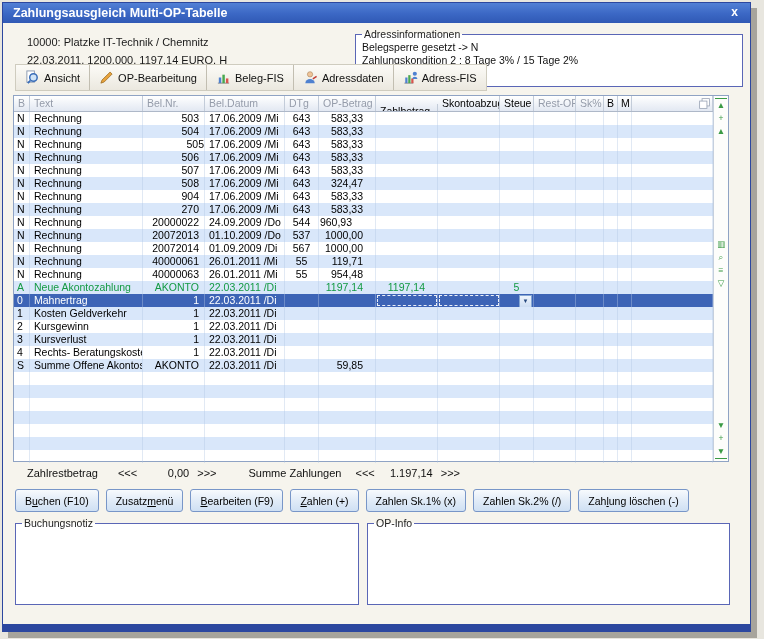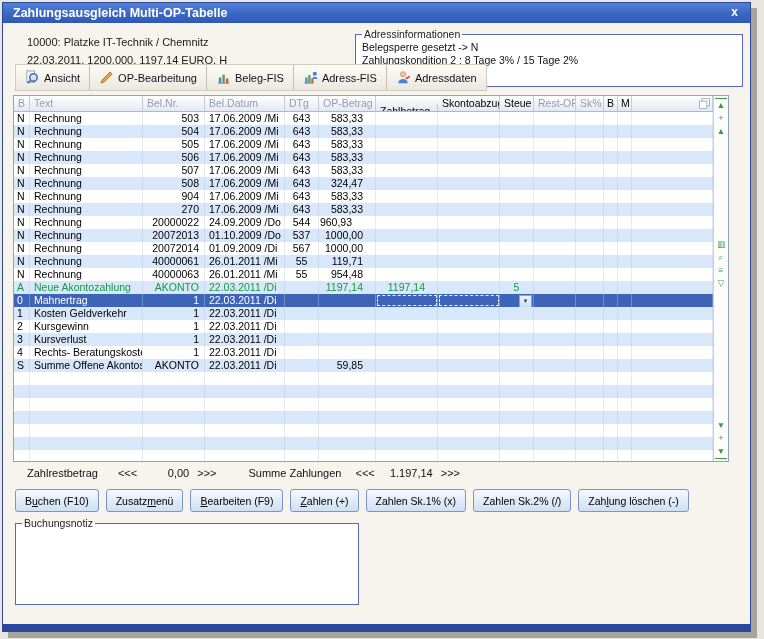--- a/index.html
+++ b/index.html
@@ -98,36 +98,36 @@
       <svg viewBox="0 0 16 16">
         <line x1="2" y1="14" x2="14" y2="14" stroke="#888"></line>
         <rect x="3" y="8" width="2.6" height="6" fill="#4f81d0"></rect>
         <rect x="6.8" y="5" width="2.6" height="9" fill="#49a84f"></rect>
         <rect x="10.6" y="9" width="2.6" height="5" fill="#d8554f"></rect>
       </svg>
       <span>Beleg-FIS</span>
     </div>
     <div class="tab">
       <svg viewBox="0 0 16 16">
+        <circle cx="7.5" cy="4.6" r="2.8" fill="#f0c49a" stroke="#b08a5e" stroke-width="0.7"></circle>
+        <path d="M2.5 14 a5 4.4 0 0 1 10 0 z" fill="#4f81d0"></path>
+        <path d="M10.5 9.5 L14.5 6.8" stroke="#c23a33" stroke-width="1.6"></path>
+      </svg>
+      <span>Adressdaten</span>
+    </div>
+    <div class="tab">
+      <svg viewBox="0 0 16 16">
         <line x1="1.5" y1="14" x2="11" y2="14" stroke="#888"></line>
         <rect x="2.4" y="8" width="2.4" height="6" fill="#4f81d0"></rect>
         <rect x="5.6" y="5.5" width="2.4" height="8.5" fill="#49a84f"></rect>
         <rect x="8.8" y="9" width="2.4" height="5" fill="#d8554f"></rect>
         <circle cx="12.6" cy="4" r="2.2" fill="#4f81d0"></circle>
         <path d="M9.8 9.5 a2.9 2.9 0 0 1 5.7 0 z" fill="#4f81d0"></path>
       </svg>
       <span>Adress-FIS</span>
-    </div>
-    <div class="tab">
-      <svg viewBox="0 0 16 16">
-        <circle cx="7.5" cy="4.6" r="2.8" fill="#f0c49a" stroke="#b08a5e" stroke-width="0.7"></circle>
-        <path d="M2.5 14 a5 4.4 0 0 1 10 0 z" fill="#4f81d0"></path>
-        <path d="M10.5 9.5 L14.5 6.8" stroke="#c23a33" stroke-width="1.6"></path>
-      </svg>
-      <span>Adressdaten</span>
     </div>
   </div>
 
   <div class="tablepanel">
     <div class="gridwrap">
       <div class="ghead">
         <div class="hcell hgray" style="width: 16px;">B</div>
           <div class="hcell hgray" style="width: 113px;">Text</div>
           <div class="hcell hgray" style="width: 62px;">Bel.Nr.</div>
           <div class="hcell hgray" style="width: 80px;">Bel.Datum</div>
@@ -175,21 +175,21 @@
             <div class="gcell" style="width: 34px; text-align: center;"></div>
             <div class="gcell" style="width: 42px; text-align: right; padding-right: 12px;"></div>
             <div class="gcell" style="width: 28px; text-align: right; padding-right: 12px;"></div>
             <div class="gcell" style="width: 14px; text-align: center;"></div>
             <div class="gcell" style="width: 14px; text-align: center;"></div>
             <div class="gcell" style="flex: 1 1 0%; text-align: left; padding-left: 4px;"></div>
           </div>
           <div class="grow">
             <div class="gcell" style="width: 16px; text-align: left; padding-left: 3px;">N</div>
             <div class="gcell" style="width: 113px; text-align: left; padding-left: 4px;">Rechnung</div>
-            <div class="gcell" style="width: 62px; text-align: right; padding-right: 5px;">505</div>
+            <div class="gcell" style="width: 62px; text-align: right; ">505</div>
             <div class="gcell" style="width: 80px; text-align: left; padding-left: 4px;">17.06.2009 /Mi</div>
             <div class="gcell" style="width: 34px; text-align: center;">643</div>
             <div class="gcell" style="width: 57px; text-align: right; padding-right: 12px;">583,33</div>
             <div class="gcell" style="width: 62px; text-align: right; padding-right: 12px;"></div>
             <div class="gcell" style="width: 62px; text-align: right; padding-right: 12px;"></div>
             <div class="gcell" style="width: 34px; text-align: center;"></div>
             <div class="gcell" style="width: 42px; text-align: right; padding-right: 12px;"></div>
             <div class="gcell" style="width: 28px; text-align: right; padding-right: 12px;"></div>
             <div class="gcell" style="width: 14px; text-align: center;"></div>
             <div class="gcell" style="width: 14px; text-align: center;"></div>
@@ -620,14 +620,17 @@
       <button class="btn"><span></span><u>B</u><span>earbeiten (F9)</span></button>
       <button class="btn"><span></span><u>Z</u><span>ahlen (+)</span></button>
       <button class="btn"><span>Zahlen Sk.1% (x)</span><u></u><span></span></button>
       <button class="btn"><span>Zahlen Sk.2% (/)</span><u></u><span></span></button>
       <button class="btn"><span>Zah</span><u>l</u><span>ung löschen (-)</span></button>
     </div>
 
   <fieldset class="note-fs">
     <legend>Buchungsnotiz</legend>
   </fieldset>
+  <fieldset class="opinfo-fs">
+    <legend>OP-Info</legend>
+  </fieldset>
 
 </div>
 
 </body></html>

